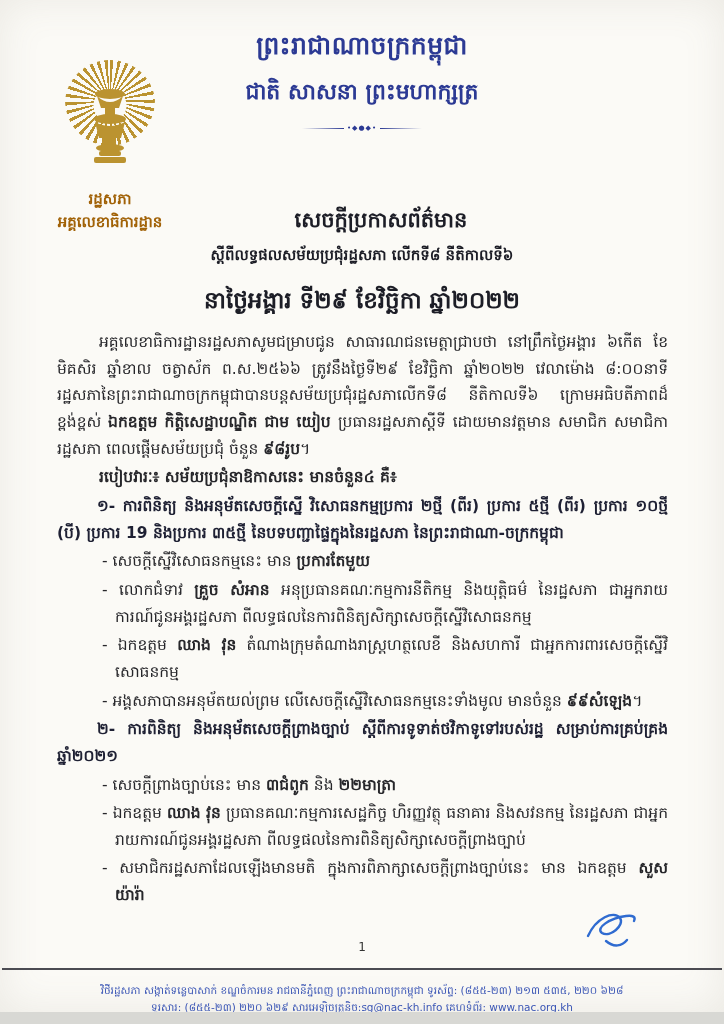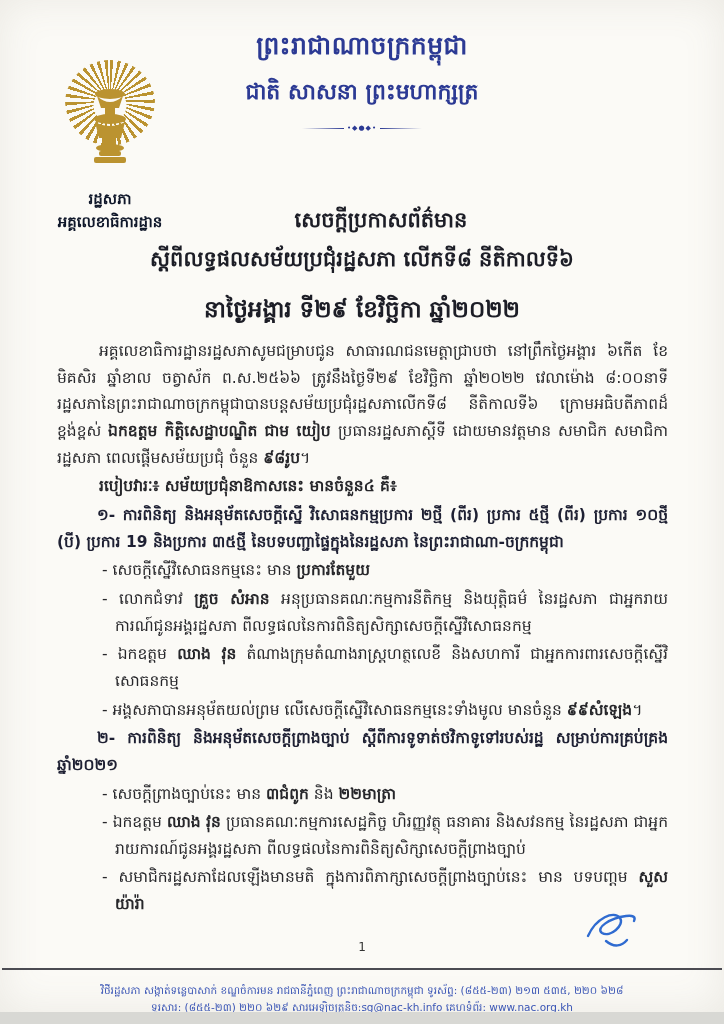--- a/index.html
+++ b/index.html
@@ -24,26 +24,26 @@
   
   .emblem-block { position:absolute; left:40px; top:56px; width:140px; text-align:center; }
   .emblem-art { position:relative; width:110px; height:128px; margin:0 auto; }
   .rays {
     position:absolute; left:10px; top:0; width:90px; height:90px; border-radius:50%;
     background:repeating-conic-gradient(#bb9330 0deg 4.5deg, rgba(0,0,0,0) 4.5deg 11deg);
     -webkit-mask:radial-gradient(circle at 50% 55%, transparent 0 16px, #000 17px 45px, transparent 46px);
     mask:radial-gradient(circle at 50% 55%, transparent 0 16px, #000 17px 45px, transparent 46px);
   }
   .urn { position:absolute; left:0; top:0; }
-  .emblem-caption { color:#0f172a; font-weight:bold; font-size:15px; line-height:1.55; margin-top:4px; }
+  .emblem-caption { color:#a16207; font-weight:bold; font-size:15px; line-height:1.55; margin-top:4px; }
 
   
   .doc-title { margin-top:74px; text-align:center; color:#1c1d26; }
   .doc-title .t1 { font-size:21px; font-weight:bold;margin-left:38px; }
-  .doc-title .t2 { font-size:21px; font-weight:bold; margin-top:8px; }
+  .doc-title .t2 { font-size:15px; font-weight:bold; margin-top:8px; }
   .doc-title .t3 { font-size:23px; font-weight:bold; margin-top:19px; }
 
   
   .content { margin:10px 56px 0 57px; font-size:15.5px; line-height:1.72; text-align:justify; }
   .para { text-indent:42px; }
   .agenda { text-indent:42px; font-weight:bold; margin-top:2px; }
   .sec-heading { text-indent:40px; font-weight:bold; margin-top:2px; color:#1e2033; }
   .bullets { list-style:none; margin-top:2px; }
   .bullets li { margin:2px 0 2px 58px; text-indent:-13px; text-align:justify; }
   .bullets li::before { content:"- "; }
@@ -108,21 +108,21 @@
       <li><span>សេចក្តីស្នើវិសោធនកម្មនេះ មាន </span><span class="b">ប្រការតែមួយ</span></li>
       <li><span>លោកជំទាវ </span><span class="b">គ្រួច សំអាន</span><span> អនុប្រធានគណៈកម្មការនីតិកម្ម និងយុត្តិធម៌ នៃរដ្ឋសភា ជាអ្នករាយការណ៍ជូនអង្គរដ្ឋសភា ពីលទ្ធផលនៃការពិនិត្យសិក្សាសេចក្តីស្នើវិសោធនកម្ម</span></li>
       <li><span>ឯកឧត្តម </span><span class="b">ឈាង វុន</span><span> តំណាងក្រុមតំណាងរាស្ត្រហត្ថលេខី និងសហការី ជាអ្នកការពារសេចក្តីស្នើវិសោធនកម្ម</span></li>
       <li><span>អង្គសភាបានអនុម័តយល់ព្រម លើសេចក្តីស្នើវិសោធនកម្មនេះទាំងមូល មានចំនួន </span><span class="b">៩៩សំឡេង</span><span>។</span></li>
     </ul>
 
     <p class="sec-heading">២- ការពិនិត្យ និងអនុម័តសេចក្តីព្រាងច្បាប់ ស្តីពីការទូទាត់ថវិកាទូទៅរបស់រដ្ឋ សម្រាប់ការគ្រប់គ្រងឆ្នាំ២០២១</p>
     <ul class="bullets">
       <li><span>សេចក្តីព្រាងច្បាប់នេះ មាន </span><span class="b">៣ជំពូក</span><span> និង </span><span class="b">២២មាត្រា</span></li>
       <li><span>ឯកឧត្តម </span><span class="b">ឈាង វុន</span><span> ប្រធានគណៈកម្មការសេដ្ឋកិច្ច ហិរញ្ញវត្ថុ ធនាគារ និងសវនកម្ម នៃរដ្ឋសភា ជាអ្នករាយការណ៍ជូនអង្គរដ្ឋសភា ពីលទ្ធផលនៃការពិនិត្យសិក្សាសេចក្តីព្រាងច្បាប់</span></li>
-      <li><span>សមាជិករដ្ឋសភាដែលឡើងមានមតិ ក្នុងការពិភាក្សាសេចក្តីព្រាងច្បាប់នេះ មាន បទបញ្តម </span><span class="b">សួស យ៉ារ៉ា</span></li>
+      <li><span>សមាជិករដ្ឋសភាដែលឡើងមានមតិ ក្នុងការពិភាក្សាសេចក្តីព្រាងច្បាប់នេះ មាន ឯកឧត្តម </span><span class="b">សួស យ៉ារ៉ា</span></li>
     </ul>
   </div>
 
   <svg class="signature" width="60" height="50" viewBox="0 0 60 50">
     <g stroke="#2f6bd0" stroke-width="2.4" fill="none" stroke-linecap="round">
       <path d="M4 28 C 12 10, 30 2, 36 10 C 41 17, 26 30, 18 25 C 11 20, 26 10, 42 8 C 49 7, 52 9, 50 13"></path>
       <path d="M22 33 C 30 40, 38 38, 43 32"></path>
     </g>
   </svg>
 

